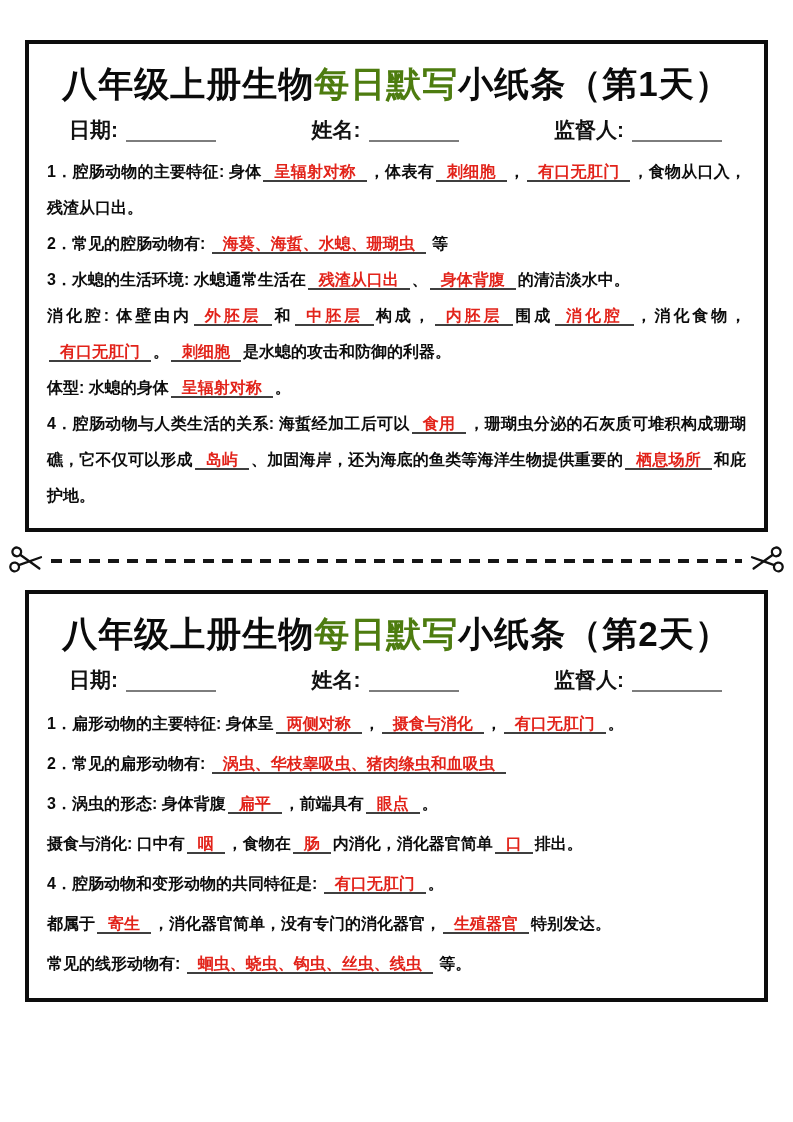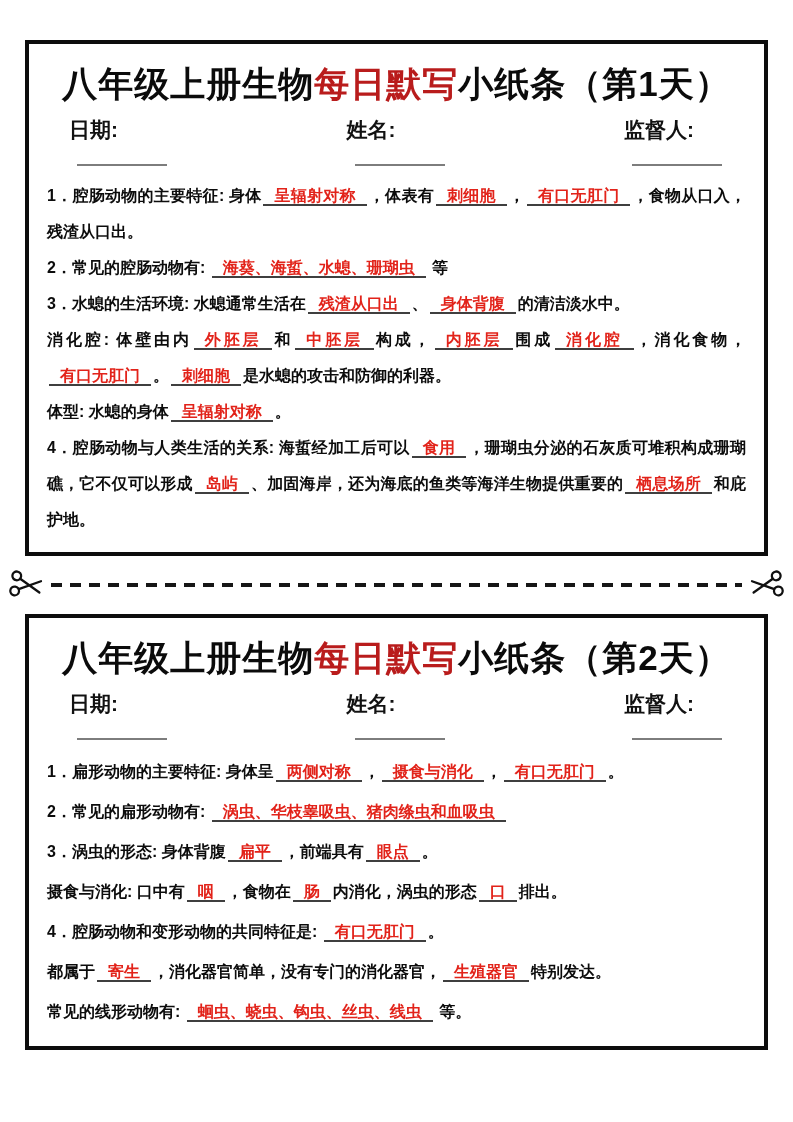--- a/index.html
+++ b/index.html
@@ -9,26 +9,26 @@
     font-family:"Liberation Sans","DejaVu Sans",sans-serif;color:#111;
   }
   .sheet{
     border:4px solid #0d0d0d;background:#fff;box-sizing:border-box;
     padding:10px 18px 14px;
   }
   .title{
     font-size:35px;font-weight:900;text-align:center;white-space:nowrap;
     letter-spacing:1px;margin:8px 0 12px;line-height:1.25;color:#0b0b0b;
   }
-  .title .hl{color:#b91c1c;}
+  .title .hl{color:#4d7c0f;}
   .fields{
     display:flex;justify-content:space-between;align-items:flex-end;
     padding:0 24px 0 22px;margin:0 0 12px;font-size:21px;font-weight:700;
   }
-  .field{display:flex;align-items:flex-start;flex-direction:column;}
+  .field{display:flex;align-items:center;}
   .flabel{line-height:24px;}
   .fline{display:inline-block;width:90px;height:22px;margin-left:8px;border-bottom:2px solid #7d7d7d;}
   .body{font-size:16px;font-weight:700;text-align:justify;color:#0c0c0c;}
   .body p{margin:0;line-height:36px;}
   .page .sheet.spaced .body p{line-height:40px;}
   .answer{
     color:#e2231a;font-weight:700;border-bottom:2px solid #3f3f3f;
     padding:0 11px;margin:0 2px;white-space:nowrap;
   }
   .divider{
@@ -98,20 +98,20 @@
           </div>
           <div class="field">
             <span class="flabel">监督人:</span>
             <span class="fline"></span>
           </div>
         </div>
         <div class="body">
           <p><span class="">1．扁形动物的主要特征: 身体呈</span><span class="answer">两侧对称</span><span class="">，</span><span class="answer">摄食与消化</span><span class="">，</span><span class="answer">有口无肛门</span><span class="">。</span></p>
           <p><span class="">2．常见的扁形动物有: </span><span class="answer">涡虫、华枝睾吸虫、猪肉绦虫和血吸虫</span></p>
           <p><span class="">3．涡虫的形态: 身体背腹</span><span class="answer">扁平</span><span class="">，前端具有</span><span class="answer">眼点</span><span class="">。</span></p>
-          <p><span class="">摄食与消化: 口中有</span><span class="answer">咽</span><span class="">，食物在</span><span class="answer">肠</span><span class="">内消化，涡虫的形态</span><span class="answer">口</span><span class="">排出。</span></p>
+          <p><span class="">摄食与消化: 口中有</span><span class="answer">咽</span><span class="">，食物在</span><span class="answer">肠</span><span class="">内消化，消化器官简单</span><span class="answer">口</span><span class="">排出。</span></p>
           <p><span class="">4．腔肠动物和变形动物的共同特征是: </span><span class="answer">有口无肛门</span><span class="">。</span></p>
           <p><span class="">都属于</span><span class="answer">寄生</span><span class="">，消化器官简单，没有专门的消化器官，</span><span class="answer">生殖器官</span><span class="">特别发达。</span></p>
           <p><span class="">常见的线形动物有: </span><span class="answer">蛔虫、蛲虫、钩虫、丝虫、线虫</span><span class=""> 等。</span></p>
         </div>
       </div>
     </div>
 </div>
 
 </body></html>

